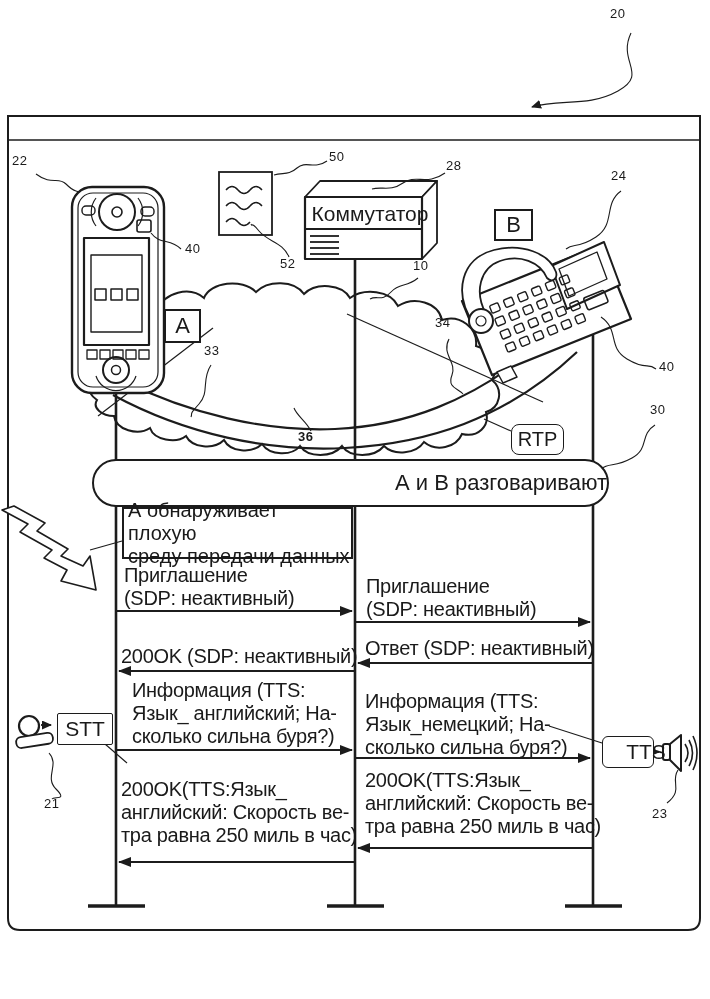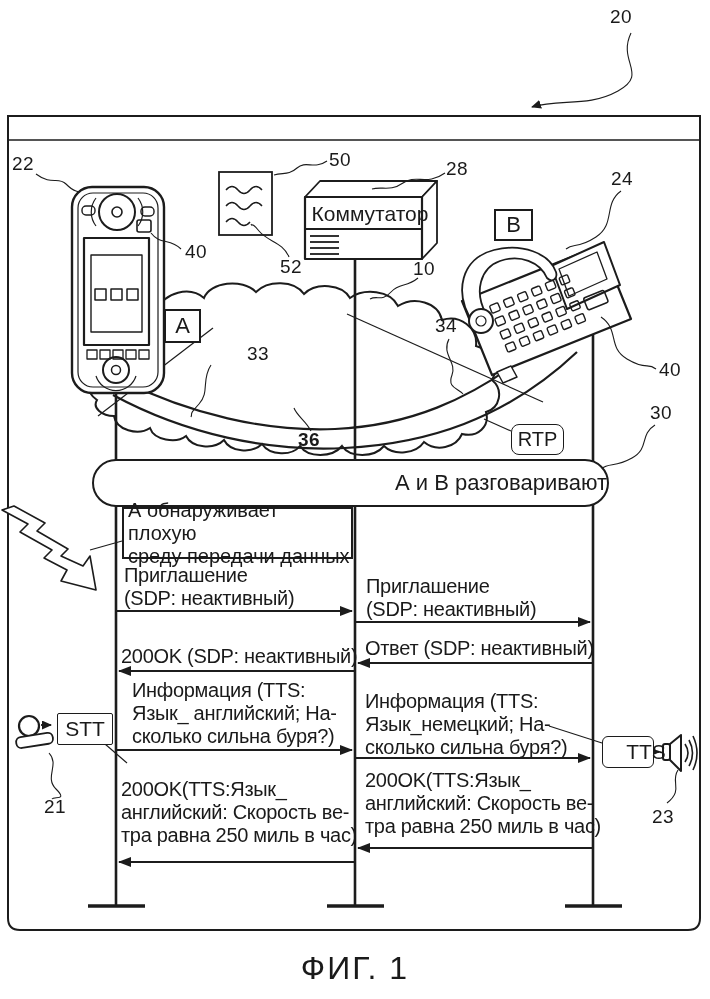--- a/index.html
+++ b/index.html
@@ -3,21 +3,21 @@
 <meta charset="utf-8">
 <style>
   html,body{margin:0;padding:0;background:#fff;}
   #stage{position:relative;width:710px;height:999px;background:#ffffff;overflow:hidden;
          font-family:"Liberation Sans",sans-serif;color:#1a1a1a;}
   #art{position:absolute;left:0;top:0;}
   .s{stroke:#1c1c1c;fill:none;}
   .sf{stroke:#1c1c1c;fill:#ffffff;}
   .t{position:absolute;white-space:pre-line;color:#1a1a1a;}
   .msg{font-size:20px;line-height:23px;letter-spacing:-0.3px;}
-  .ref{font-size:19px;letter-spacing:0.5px;text-align:right;}
+  .ref{font-size:13px;letter-spacing:0.5px;text-align:right;}
   .box{position:absolute;display:flex;align-items:center;justify-content:center;
        background:#fff;border:2px solid #1c1c1c;box-sizing:border-box;}
   .caption{font-size:32px;letter-spacing:2px;}
 </style>
 </head>
 <body>
 
 <div id="stage">
 
 <svg id="art" width="710" height="999" viewBox="0 0 710 999">
@@ -236,22 +236,21 @@
 
 <div class="t ref" style="left:610px;top:6px;">20</div>
 <div class="t ref" style="left:12px;top:153px;">22</div>
 <div class="t ref" style="left:329px;top:149px;">50</div>
 <div class="t ref" style="left:280px;top:256px;">52</div>
 <div class="t ref" style="left:446px;top:158px;">28</div>
 <div class="t ref" style="left:611px;top:168px;">24</div>
 <div class="t ref" style="left:413px;top:258px;">10</div>
 <div class="t ref" style="left:185px;top:241px;">40</div>
 <div class="t ref" style="left:659px;top:359px;">40</div>
-<div class="t ref" style="left:204px;top:343px;margin-left:43px;">33</div>
+<div class="t ref" style="left:204px;top:343px;">33</div>
 <div class="t ref" style="left:435px;top:315px;">34</div>
 <div class="t ref" style="left:298px;top:429px;font-weight:bold;">36</div>
 <div class="t ref" style="left:650px;top:402px;">30</div>
 <div class="t ref" style="left:44px;top:796px;">21</div>
 <div class="t ref" style="left:652px;top:806px;">23</div>
 
-<div class="t caption" style="left:0;top:950px;width:710px;text-align:center;">ФИГ. 1</div>
 
 </div>
 
 </body></html>

